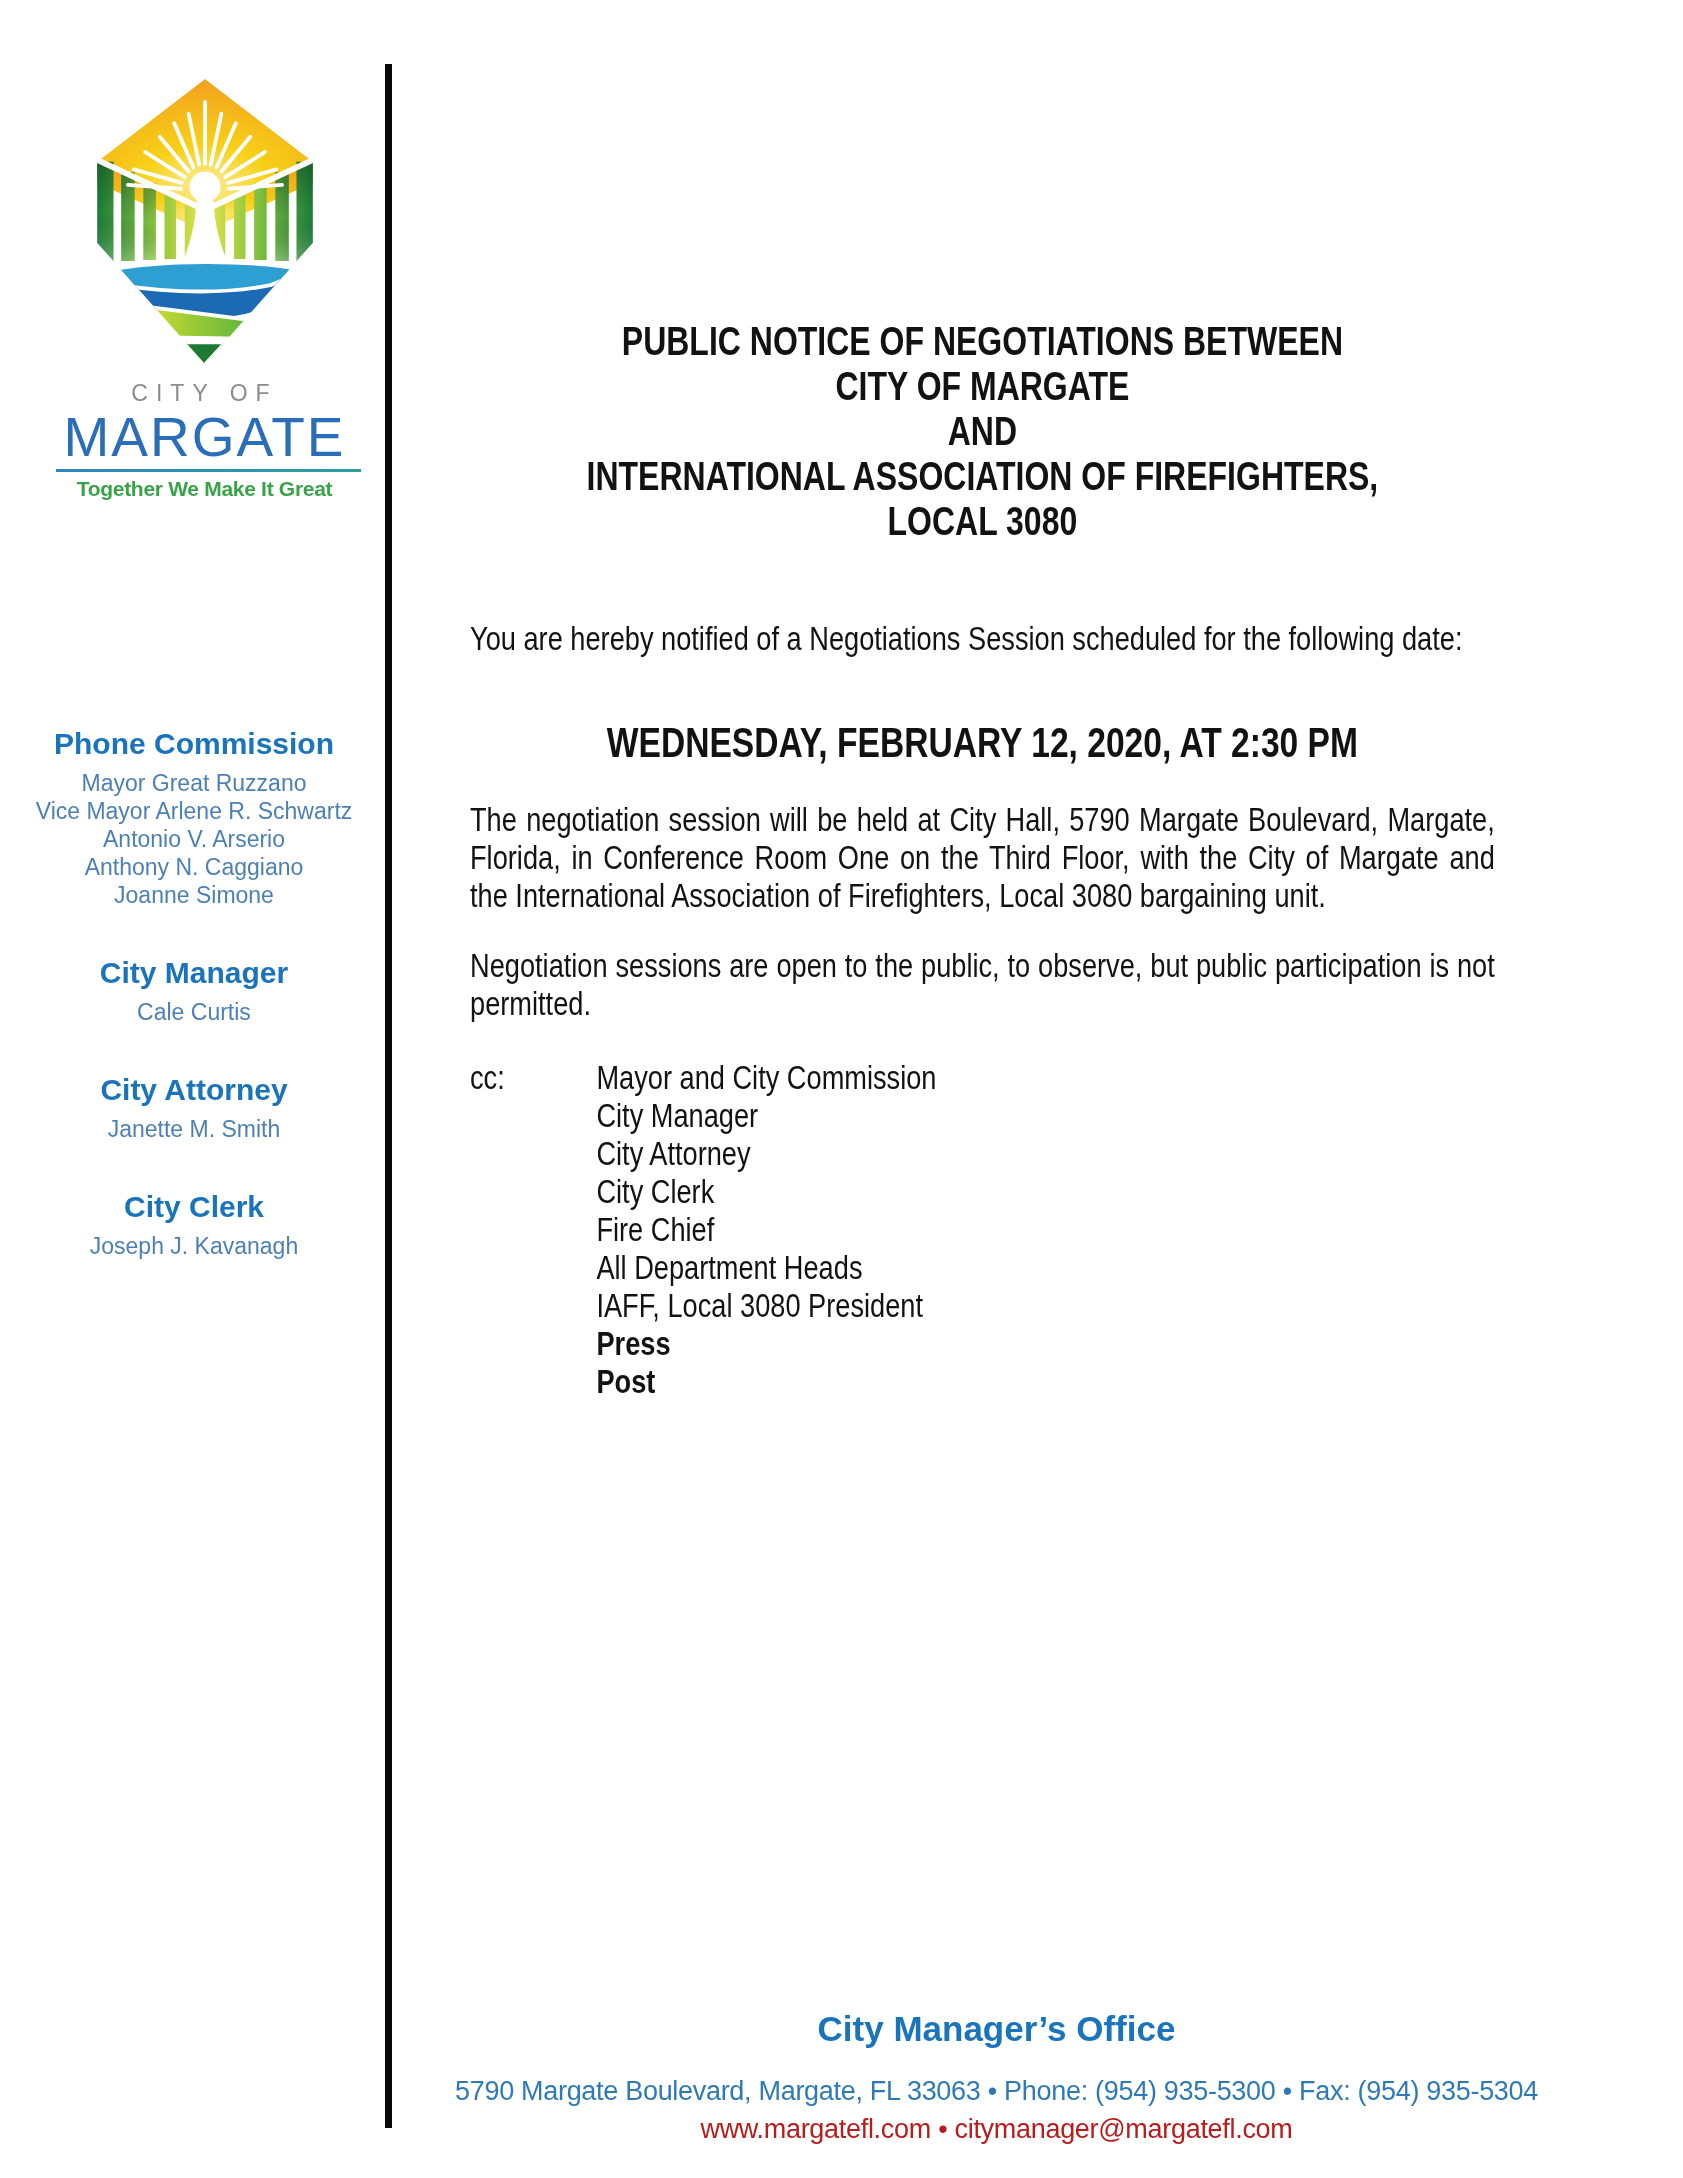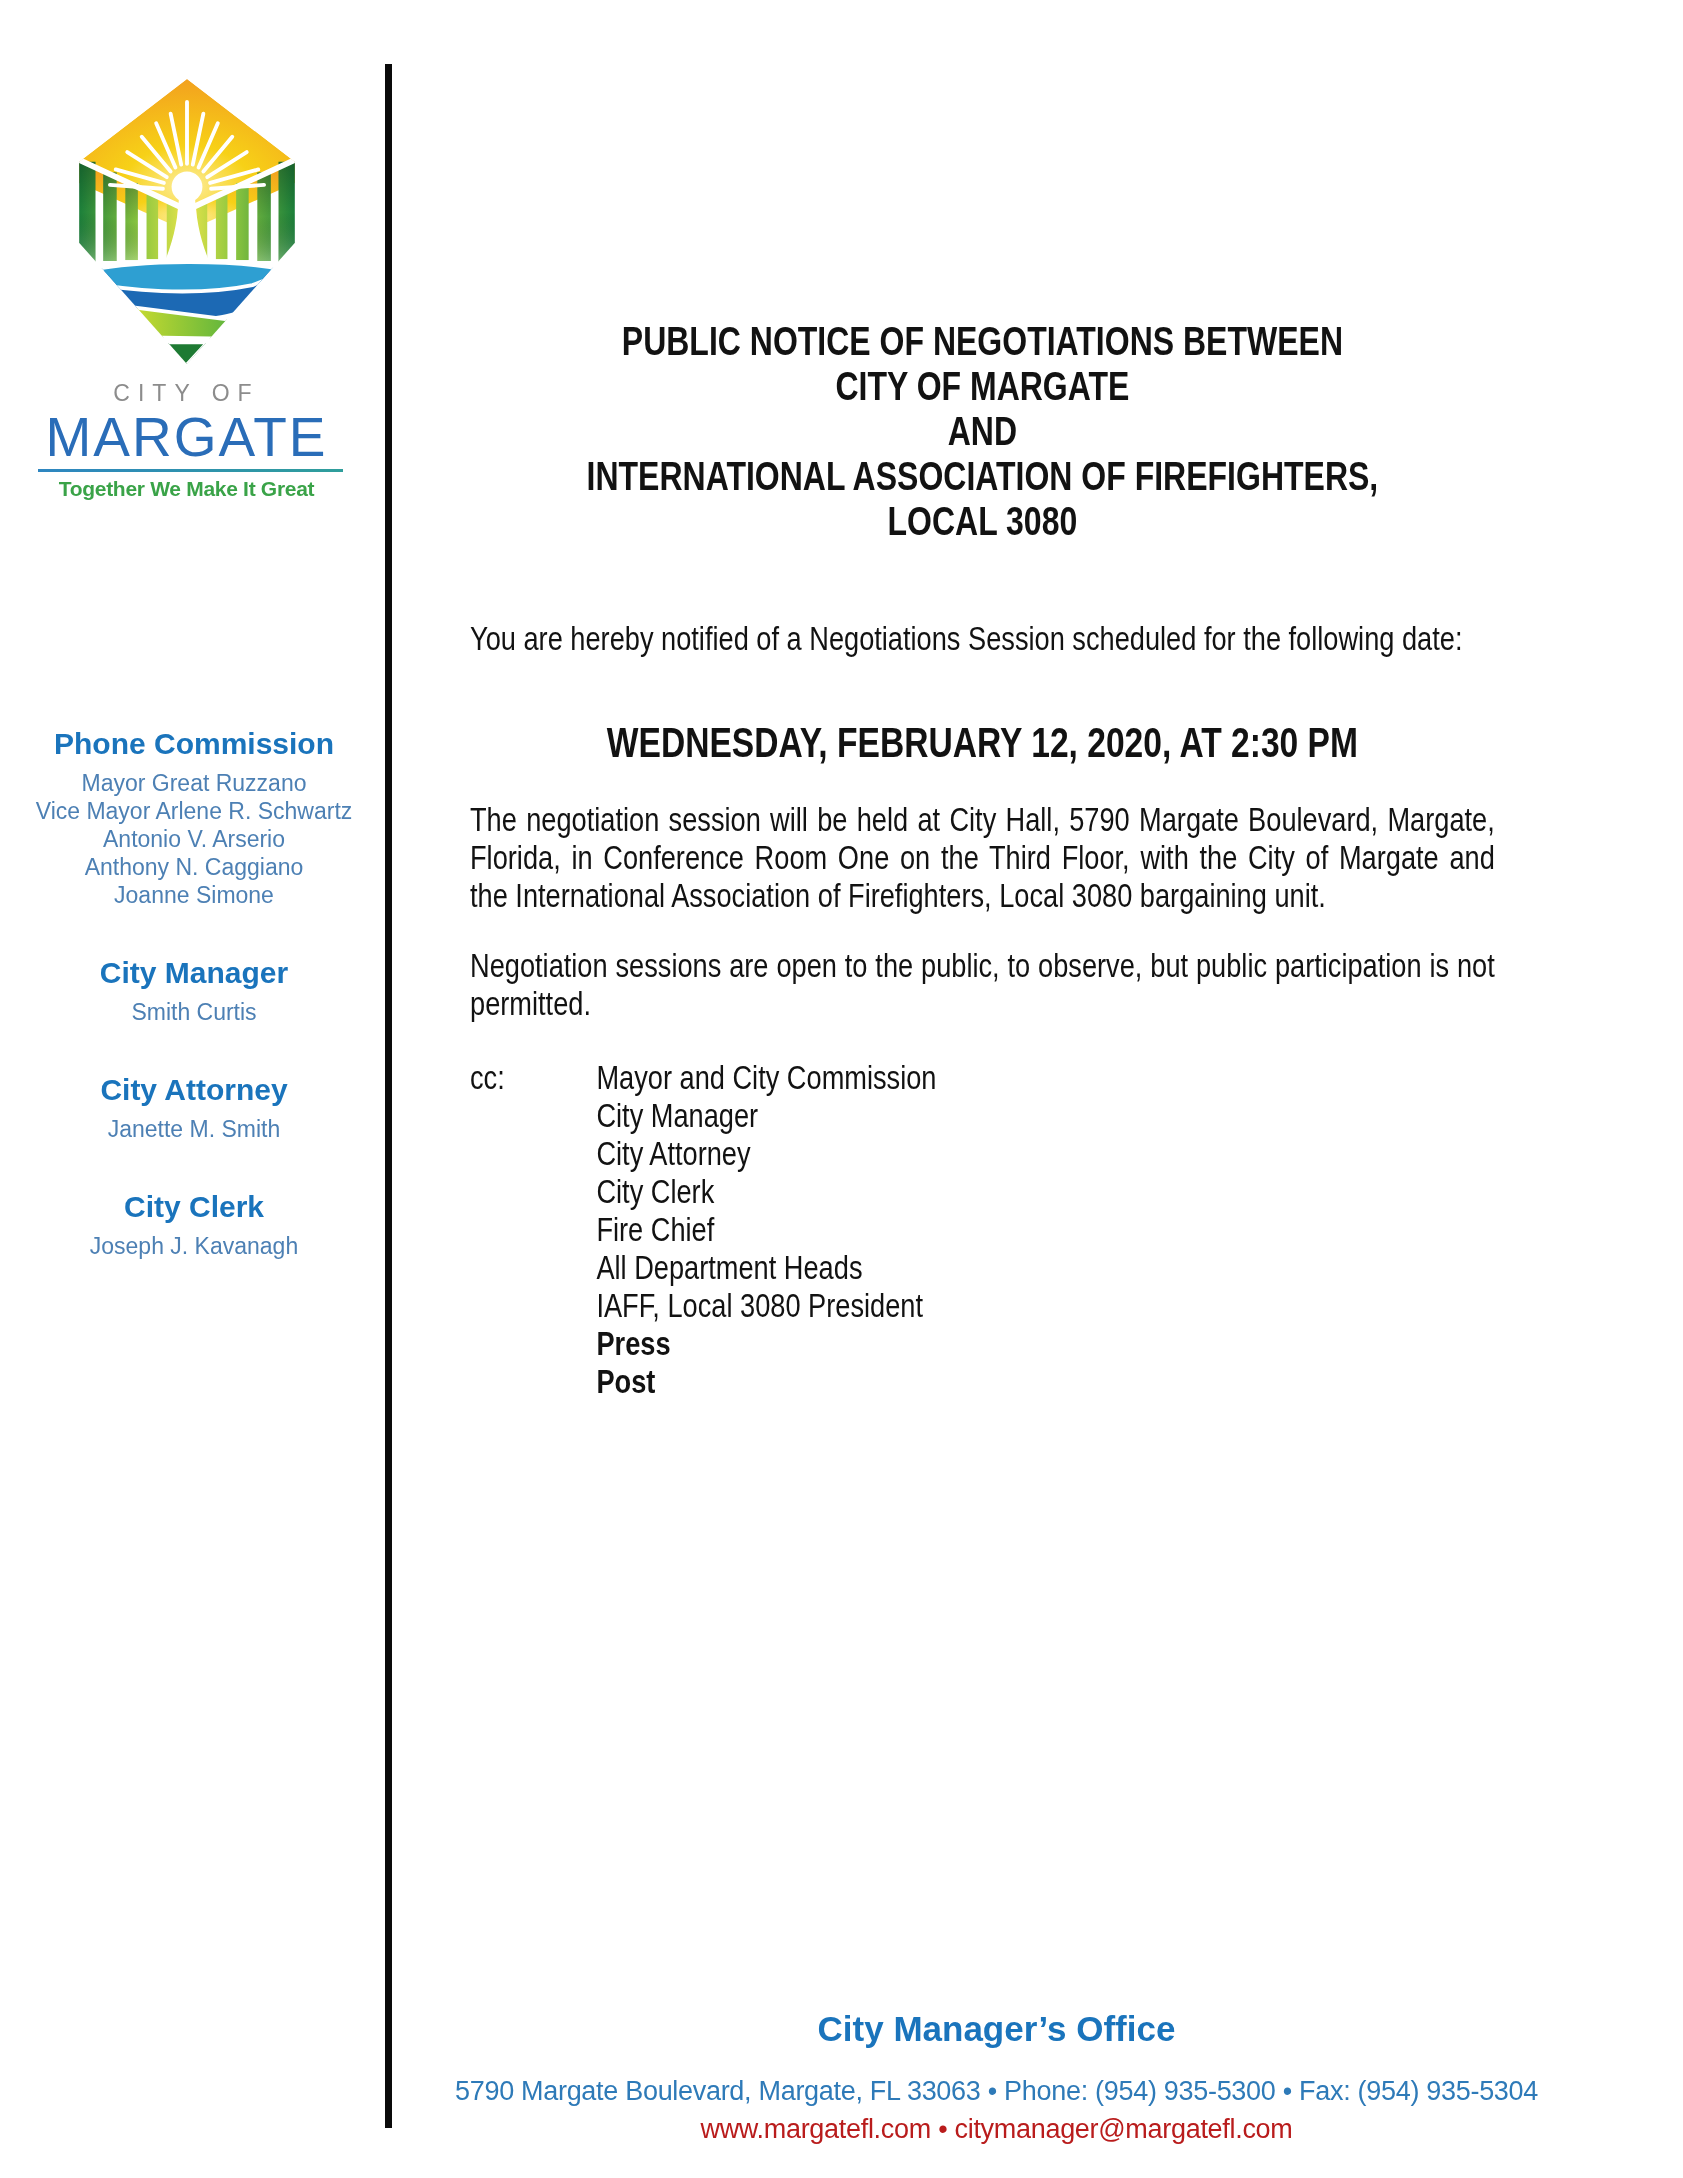--- a/index.html
+++ b/index.html
@@ -5,21 +5,21 @@
   html,body{margin:0;padding:0;background:#ffffff;}
   .page{
     position:relative;
     width:1683px;height:2178px;
     background:#ffffff;
     overflow:hidden;
     font-family:"Liberation Sans","DejaVu Sans",sans-serif;
   }
   
   .logo-block{
-    position:absolute;left:38px;top:77px;width:297px;
+    position:absolute;left:56px;top:77px;width:297px;
     text-align:center;
   }
   .logo-emblem{display:block;margin:0 auto;}
   .logo-cityof{
     margin-top:14px;
     font-size:23px;letter-spacing:8px;color:#8c8c8c;font-weight:400;
   }
   .logo-margate{
     margin-top:2px;
     font-size:55px;letter-spacing:2px;color:#2a6db8;font-weight:400;
@@ -200,21 +200,21 @@
     <div class="sb-section">
       <div class="sb-heading">Phone Commission</div>
       <div class="sb-name">Mayor Great Ruzzano</div>
       <div class="sb-name">Vice Mayor Arlene R. Schwartz</div>
       <div class="sb-name">Antonio V. Arserio</div>
       <div class="sb-name">Anthony N. Caggiano</div>
       <div class="sb-name">Joanne Simone</div>
     </div>
     <div class="sb-section">
       <div class="sb-heading">City Manager</div>
-      <div class="sb-name">Smith Curtis</div>
+      <div class="sb-name">Cale Curtis</div>
     </div>
     <div class="sb-section">
       <div class="sb-heading">City Attorney</div>
       <div class="sb-name">Janette M. Smith</div>
     </div>
     <div class="sb-section">
       <div class="sb-heading">City Clerk</div>
       <div class="sb-name">Joseph J. Kavanagh</div>
     </div>
   </div>

